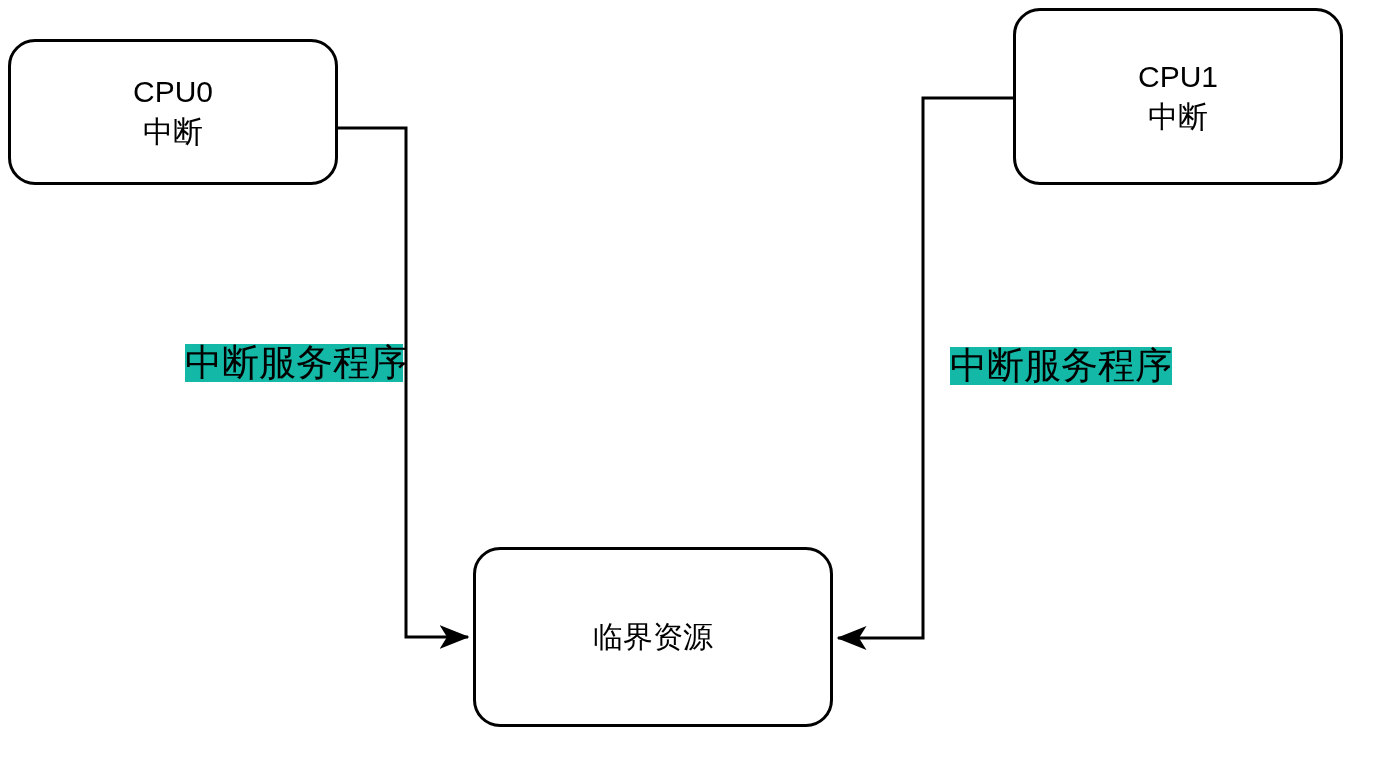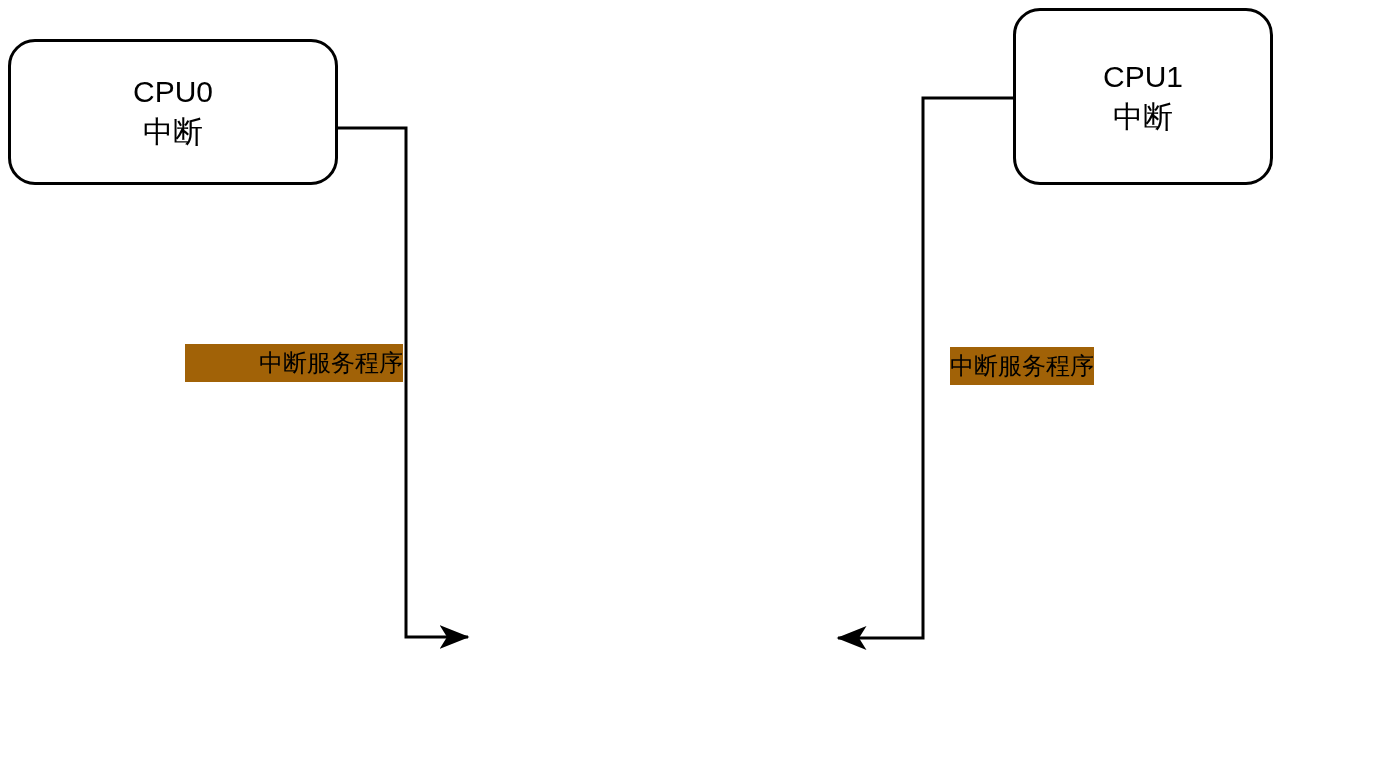--- a/index.html
+++ b/index.html
@@ -32,28 +32,28 @@
     background: #ffffff;
     display: flex;
     flex-direction: column;
     align-items: center;
     justify-content: center;
     text-align: center;
     font-size: 30px;
     line-height: 40px;
   }
   .node-cpu0 { left: 8px;    top: 39px;  width: 330px; height: 146px; }
-  .node-cpu1 { left: 1013px; top: 8px;   width: 260px; height: 177px; }
+  .node-cpu1 { left: 1013px; top: 8px;   width: 330px; height: 177px; }
   .node-resource { left: 473px; top: 547px; width: 360px; height: 180px; }
   .edge-label {
     position: absolute;
-    font-size: 24px;
+    font-size: 37px;
     line-height: 38px;
     white-space: nowrap;
-    background: #a16207;
+    background: #14b8a6;
   }
   .edge-label-left  { left: 185px; top: 344px; width: 218px; text-align: right; }
   .edge-label-right { left: 950px; top: 347px; text-align: left; }
 </style>
 </head>
 <body>
 
 <div class="canvas">
 
   <svg class="connector-layer" viewBox="0 0 1386 771" xmlns="http://www.w3.org/2000/svg">
@@ -69,18 +69,21 @@
   <div class="node node-cpu0">
     <span>CPU0</span>
     <span>中断</span>
   </div>
 
   <div class="node node-cpu1">
     <span>CPU1</span>
     <span>中断</span>
   </div>
 
+  <div class="node node-resource">
+    <span>临界资源</span>
+  </div>
 
   <div class="edge-label edge-label-left">中断服务程序</div>
 
   <div class="edge-label edge-label-right">中断服务程序</div>
 
 </div>
 
 </body></html>

